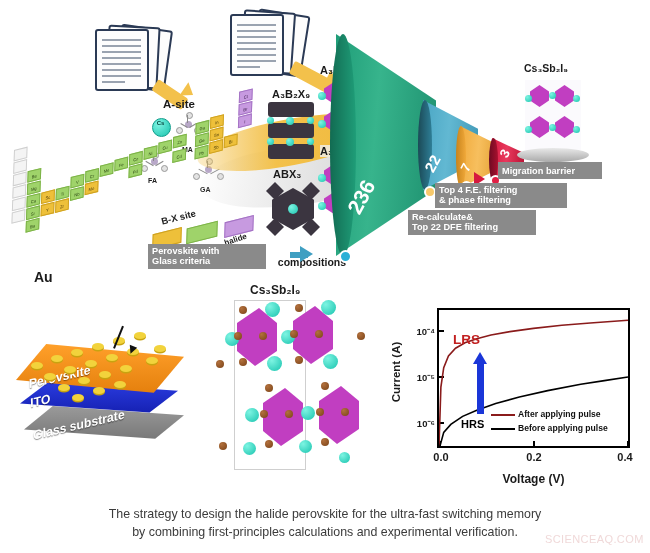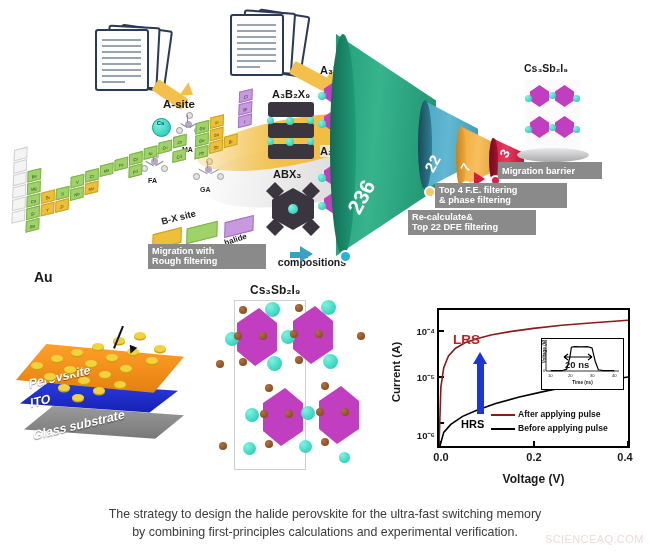--- a/index.html
+++ b/index.html
@@ -304,22 +304,22 @@
 
   <div class="abs" style="left:300px;top:246px;width:0;height:0;border-left:13px solid #3f9fc2;
        border-top:8px solid transparent;border-bottom:8px solid transparent;"></div>
   <div class="abs" style="left:290px;top:252px;width:18px;height:6px;background:#3f9fc2;"></div>
   <div class="abs" style="left:437px;top:194px;width:0;height:0;border-left:12px solid #f0b23b;
        border-top:7px solid transparent;border-bottom:7px solid transparent;"></div>
   <div class="abs" style="left:474px;top:172px;width:0;height:0;border-left:11px solid #d6193f;
        border-top:7px solid transparent;border-bottom:7px solid transparent;"></div>
 
   <div class="callout" style="left:148px;top:244px;width:118px;font-size:9.2px;">
-    <div>Migration with</div>
-    <div>Rough filtering</div>
+    <div>Perovskite with</div>
+    <div>Glass criteria</div>
   </div>
   <div class="callout" style="left:408px;top:210px;width:128px;font-size:9.2px;">
     <div>Re-calculate&amp;</div>
     <div>Top 22 DFE filtering</div>
   </div>
   <div class="callout" style="left:435px;top:183px;width:132px;font-size:9.2px;">
     <div>Top 4 F.E. filtering</div>
     <div>&amp; phase filtering</div>
   </div>
   <div class="callout" style="left:498px;top:162px;width:104px;font-size:9.2px;padding-top:4px;height:17px;">Migration barrier</div>
@@ -435,21 +435,21 @@
   <div id="iv">
     <div id="ylab">Current (A)</div>
 
     <div id="plotbox">
 
       <div class="ytmark" style="top:21px;"></div>
       <div class="ytick" style="top:21px;">10⁻⁴</div>
       <div class="ytmark" style="top:67px;"></div>
       <div class="ytick" style="top:67px;">10⁻⁵</div>
       <div class="ytmark" style="top:113px;"></div>
-      <div class="ytick" style="top:113px;margin-top:12px;">10⁻⁶</div>
+      <div class="ytick" style="top:113px;">10⁻⁶</div>
 
       <div class="xtmark" style="left:0px;"></div>
       <div class="xtick" style="left:2px;">0.0</div>
       <div class="xtmark" style="left:94px;"></div>
       <div class="xtick" style="left:95px;text-align:right;">0.2</div>
       <div class="xtmark" style="left:188px;"></div>
       <div class="xtick" style="left:186px;">0.4</div>
 
       <svg id="iv-svg" width="189" height="136" viewBox="0 0 189 136" style="position:absolute;left:0;top:0;">
           <path d="M 0.00 136.00 L 1.89 77.02 L 4.72 57.71 L 9.45 46.00 L 16.54 38.25 L 25.99 32.70 L 37.80 28.65 L 51.97 25.06 L 70.87 21.63 L 94.50 18.37 L 122.85 15.29 L 151.20 13.00 L 189.00 10.28" fill="none" stroke="#8a1b1b" stroke-width="1.6"></path>
@@ -458,37 +458,20 @@
 
       <div class="abs" style="left:14px;top:22px;font-size:13.5px;font-weight:bold;color:#c21f1f;">LRS</div>
       <div class="abs" style="left:22px;top:108px;font-size:11px;font-weight:bold;color:#000;">HRS</div>
 
       <div class="abs" style="left:34px;top:42px;width:14px;height:62px;">
         <div style="position:absolute;left:3.5px;top:10px;width:7px;height:52px;background:#1a36d8;"></div>
         <div style="position:absolute;left:0;top:0;width:0;height:0;border-bottom:12px solid #1a36d8;
              border-left:7px solid transparent;border-right:7px solid transparent;"></div>
       </div>
 
-      <div id="inset">
-        <svg width="81" height="50" viewBox="0 0 81 50" style="position:absolute;left:0;top:0;">
-            <path d="M 8.76 31.70 L 19.87 31.70 L 24.63 30.17 L 27.80 18.61 L 29.39 8.26 L 32.57 7.65 L 38.91 7.96 L 45.26 7.65 L 50.02 8.87 L 53.20 22.26 L 56.37 30.78 L 61.13 31.70 L 72.24 31.70" fill="none" stroke="#000" stroke-width="1.2"></path>
-            <path d="M 4 32 L 77 32 M 4 32 L 4 2" stroke="#000" stroke-width="0.8" fill="none"></path>
-            <path d="M 22 18 L 50 18 M 22 18 l 4 -3 M 22 18 l 4 3 M 50 18 l -4 -3 M 50 18 l -4 3" stroke="#000" stroke-width="1.2" fill="none"></path>
-          </svg>
-        <div class="abs" style="left:-9px;top:10px;font-size:4.6px;font-weight:bold;
-             transform:rotate(-90deg);white-space:nowrap;">Voltage (V)</div>
-        <div class="abs" style="left:0;top:41px;width:81px;text-align:center;font-size:4.6px;font-weight:bold;">Time (ns)</div>
-        <div class="abs" style="left:6px;top:34px;font-size:4.2px;">10</div>
-        <div class="abs" style="left:26px;top:34px;font-size:4.2px;">20</div>
-        <div class="abs" style="left:48px;top:34px;font-size:4.2px;">30</div>
-        <div class="abs" style="left:70px;top:34px;font-size:4.2px;">40</div>
-        <div class="abs" style="left:1px;top:29px;font-size:4.2px;">0</div>
-        <div class="abs" style="left:1px;top:1px;font-size:4.2px;">4</div>
-        <div class="abs" style="left:23px;top:20px;font-size:9.5px;font-weight:bold;">20 ns</div>
-      </div>
 
       <div class="legline" style="left:52px;top:104px;background:#8a1b1b;"></div>
       <div class="leg" style="left:79px;top:99px;color:#111;">After applying pulse</div>
       <div class="legline" style="left:52px;top:118px;background:#000;"></div>
       <div class="leg" style="left:79px;top:113px;color:#111;">Before applying pulse</div>
     </div>
 
     <div id="xlab">Voltage (V)</div>
   </div>
 

